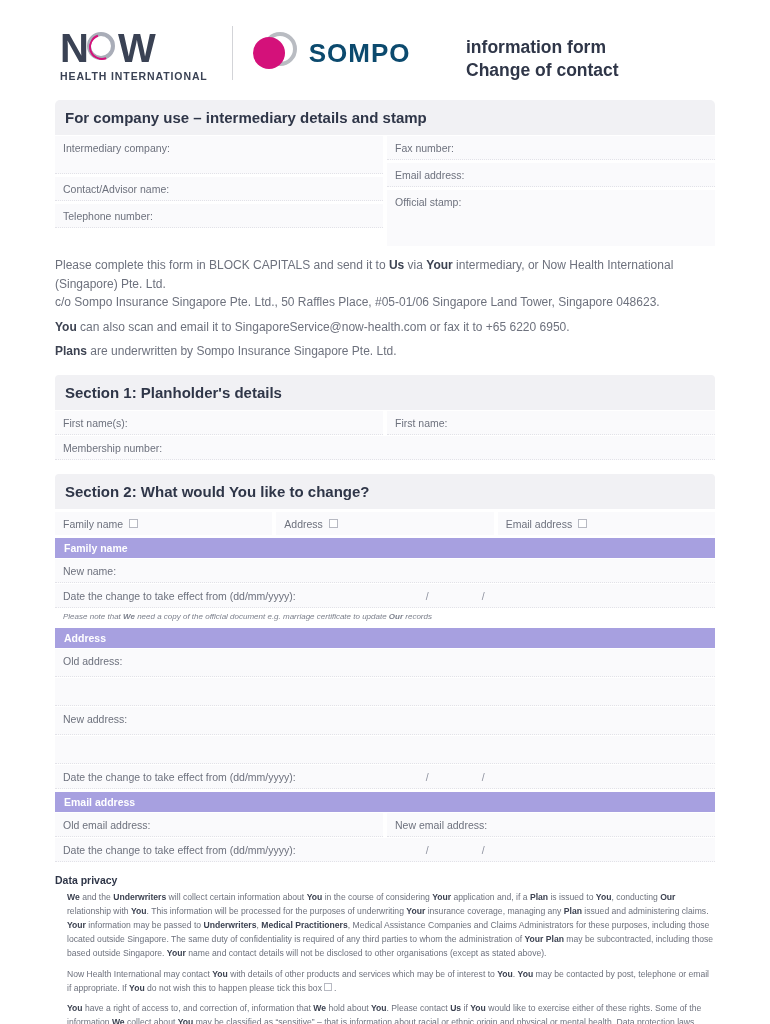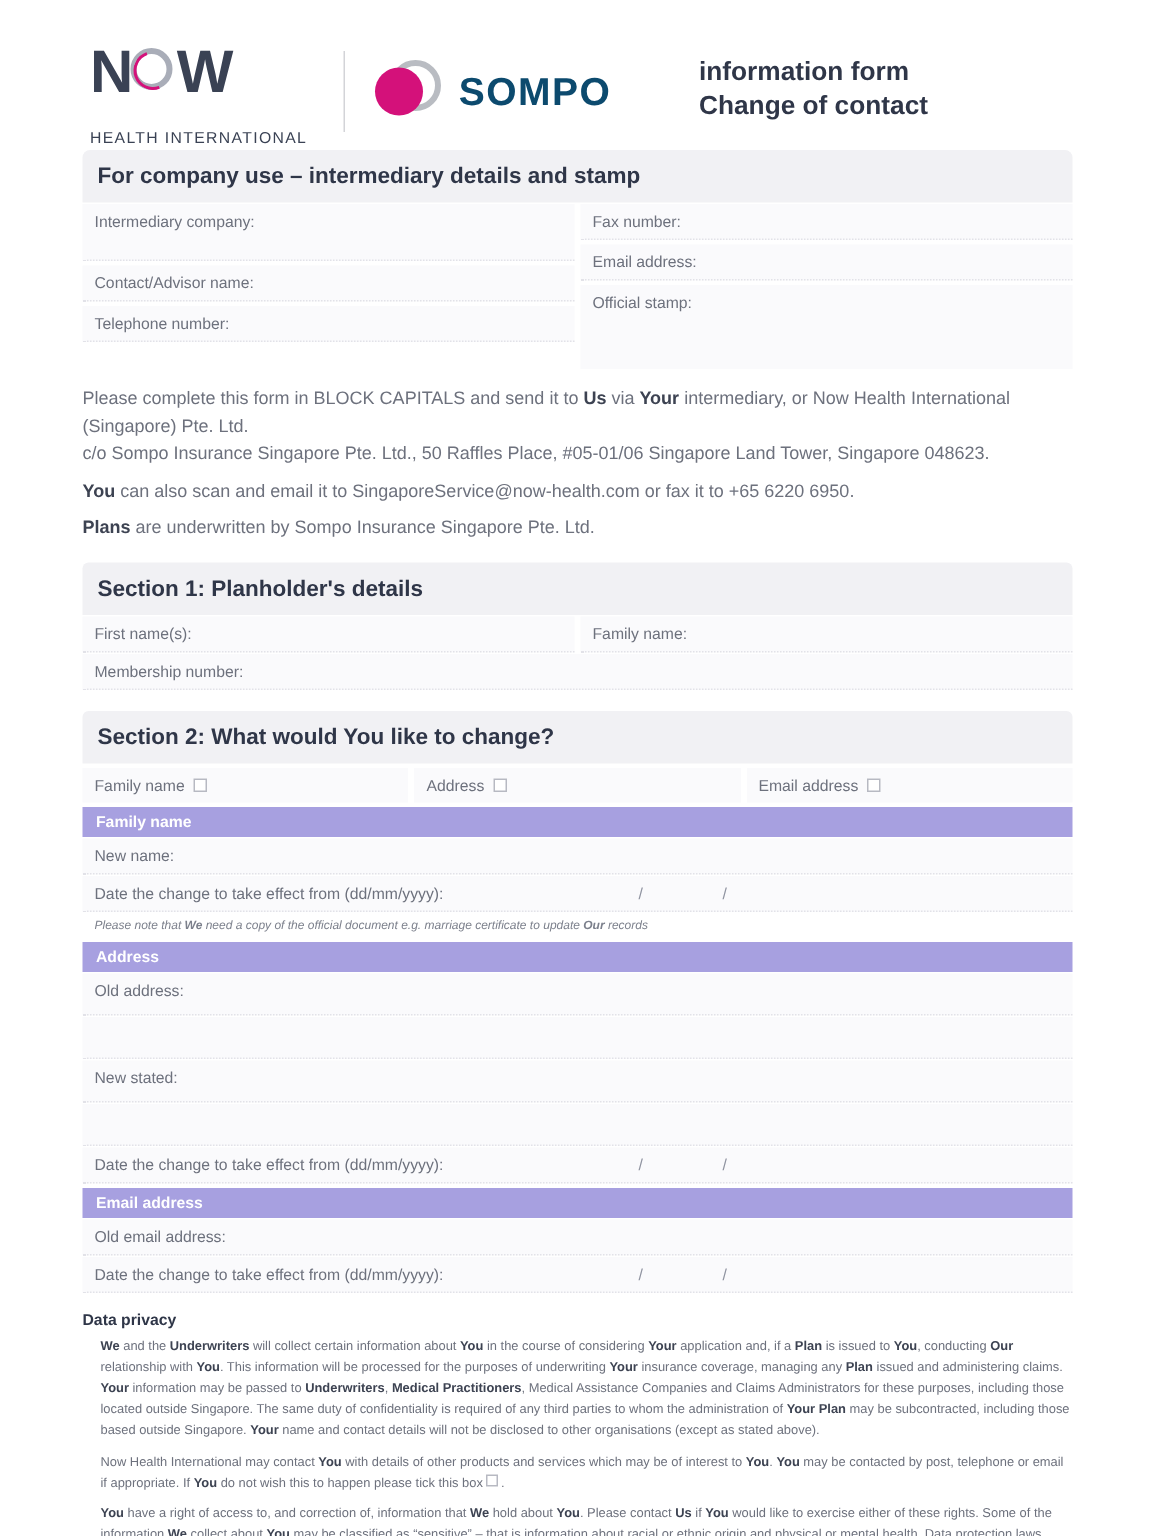--- a/index.html
+++ b/index.html
@@ -74,24 +74,24 @@
     width: 26px; height: 26px;
     border-radius: 50%;
     border: 2.5px solid transparent;
     border-bottom-color: #d4117a;
     border-left-color: #d4117a;
     box-sizing: border-box;
     transform: rotate(25deg);
   }
   .now-tagline {
     font-size: 10.5px;
-    font-weight: normal;
+    font-weight: bold;
     letter-spacing: 0.9px;
     color: #3a4254;
-    margin-top: 18px;
+    margin-top: 2px;
   }
   .logo-divider {
     width: 1px;
     height: 54px;
     background: #d3d4d8;
     margin: 0 20px 0 24px;
   }
   .sompo-logo {
     display: flex;
     align-items: center;
@@ -322,21 +322,21 @@
         <b>You</b><span> can also scan and email it to SingaporeService@now-health.com or fax it to +65 6220 6950.</span>
       </p>
       <p>
         <b>Plans</b><span> are underwritten by Sompo Insurance Singapore Pte. Ltd.</span>
       </p>
     </div>
 
     <div class="section-band">Section 1: Planholder's details</div>
     <div class="row">
       <div class="cell c-half">First name(s):</div>
-      <div class="cell c-half">Family name:</div>
+      <div class="cell c-half">First name:</div>
     </div>
     <div class="row">
       <div class="cell c-full">Membership number:</div>
     </div>
 
     <div class="section-band">Section 2: What would You like to change?</div>
 
     <div class="checkrow">
       <div class="checkcell c-third">
         <span>Family name</span>
@@ -370,38 +370,39 @@
     </div>
 
     <div class="purple-band">Address</div>
     <div class="row">
       <div class="cell c-full tall-2">Old address:</div>
     </div>
     <div class="row">
       <div class="cell c-full tall-2"></div>
     </div>
     <div class="row">
-      <div class="cell c-full tall-2">New stated:</div>
+      <div class="cell c-full tall-2">New address:</div>
     </div>
     <div class="row">
       <div class="cell c-full tall-2"></div>
     </div>
     <div class="row">
       <div class="cell c-full date-cell">
         <span>Date the change to take effect from (dd/mm/yyyy):</span>
         <span class="date-slashes">
           <span>/</span>
           <span>/</span>
         </span>
       </div>
     </div>
 
     <div class="purple-band">Email address</div>
     <div class="row">
       <div class="cell c-half">Old email address:</div>
+      <div class="cell c-half">New email address:</div>
     </div>
     <div class="row">
       <div class="cell c-full date-cell">
         <span>Date the change to take effect from (dd/mm/yyyy):</span>
         <span class="date-slashes">
           <span>/</span>
           <span>/</span>
         </span>
       </div>
     </div>

